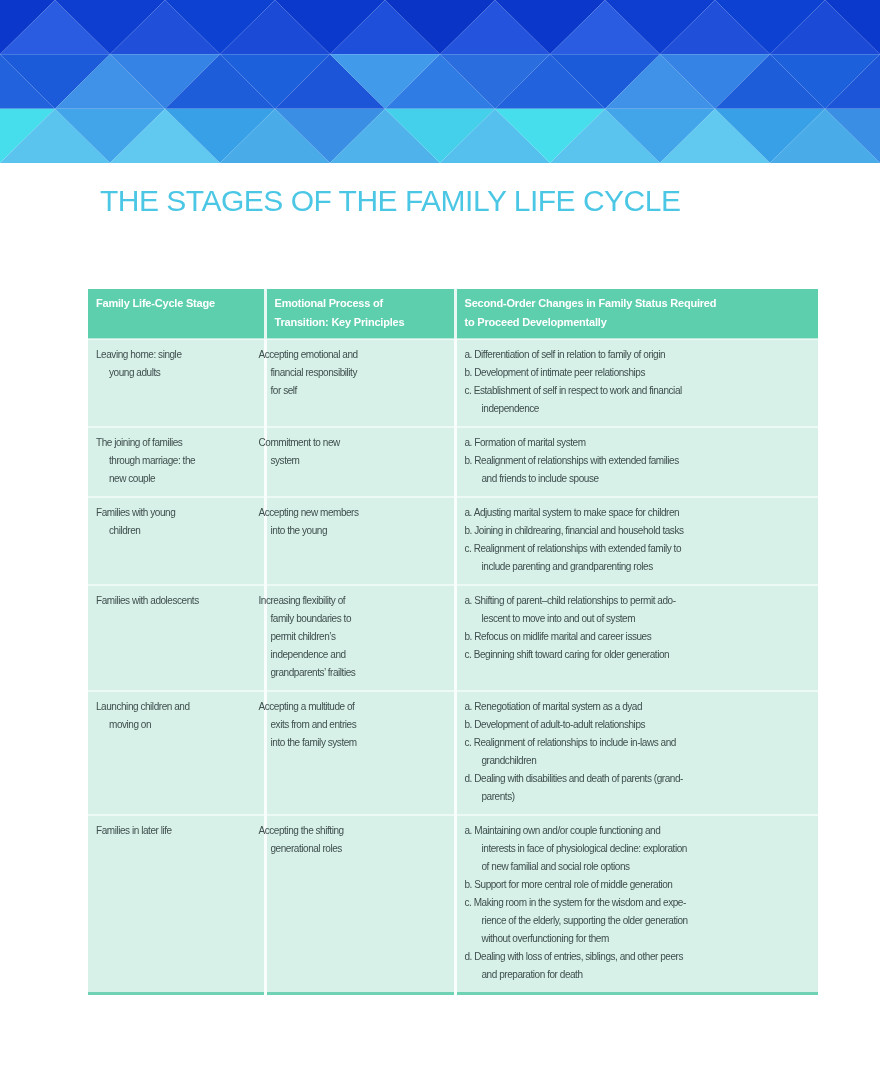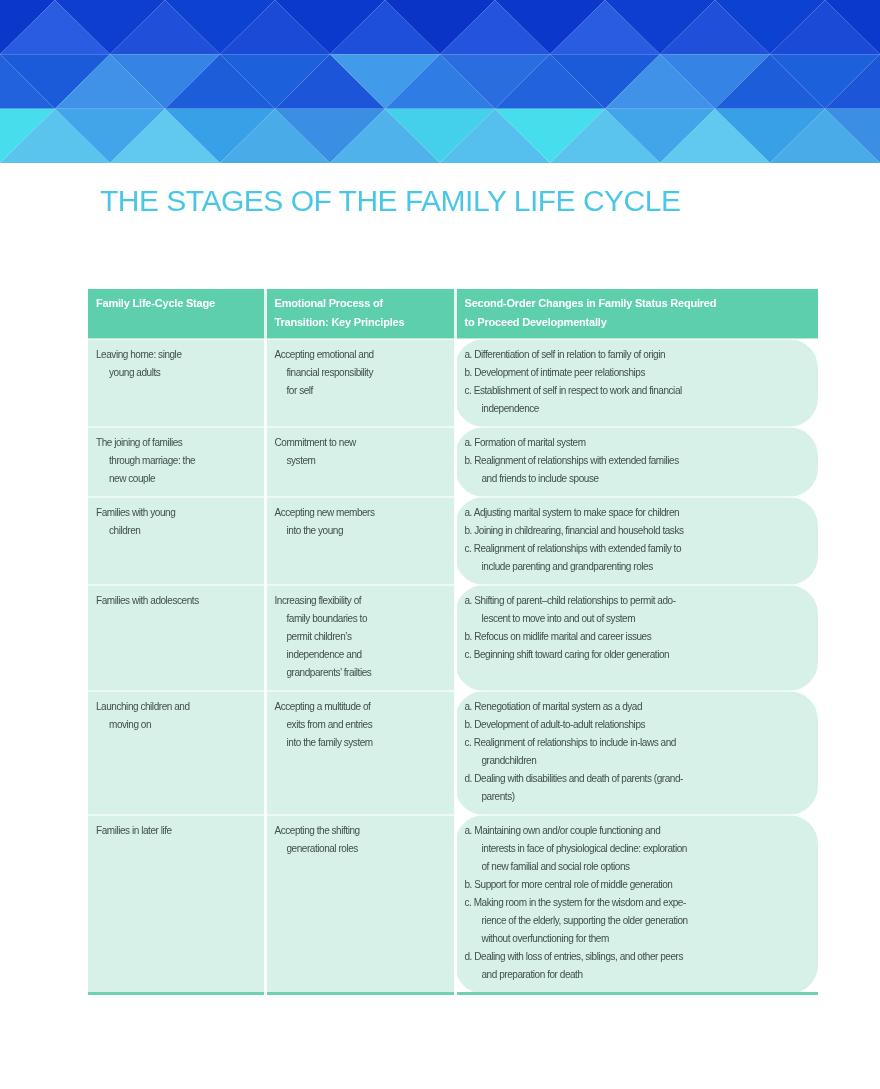--- a/index.html
+++ b/index.html
@@ -38,22 +38,22 @@
   }
   .flc-table td{
     background:var(--row-bg);color:var(--body-text);
     font-size:10px;letter-spacing:-0.45px;line-height:18px;
     vertical-align:top;padding:6px 8px 8px;
     white-space:pre-line;
     border-top:2px solid var(--divider-h);
   }
   .flc-table th + th, .flc-table td + td{border-left:3px solid var(--divider-v);}
   td.stage-cell{padding-left:21px;text-indent:-13px;}
-  td.process-cell{padding-left:20px;text-indent:-12px;}
-  td.changes-cell{padding-left:8px;border-radius:29px;}
+  td.process-cell{padding-left:4px;text-indent:-12px;}
+  td.changes-cell{padding-left:8px;}
   .change-item{padding-left:17px;text-indent:-17px;}
 </style>
 </head>
 <body>
 
 <div class="banner">
   <svg id="banner-svg" width="880" height="163" viewBox="0 0 880 163">
       <polygon points="-55,0 0,54.333333333333336 55,0" fill="#0b38ca"></polygon>
       <polygon points="0,54.333333333333336 55,0 110,54.333333333333336" fill="#2a5ce1"></polygon>
       <polygon points="55,0 110,54.333333333333336 165,0" fill="#0e3ecf"></polygon>

